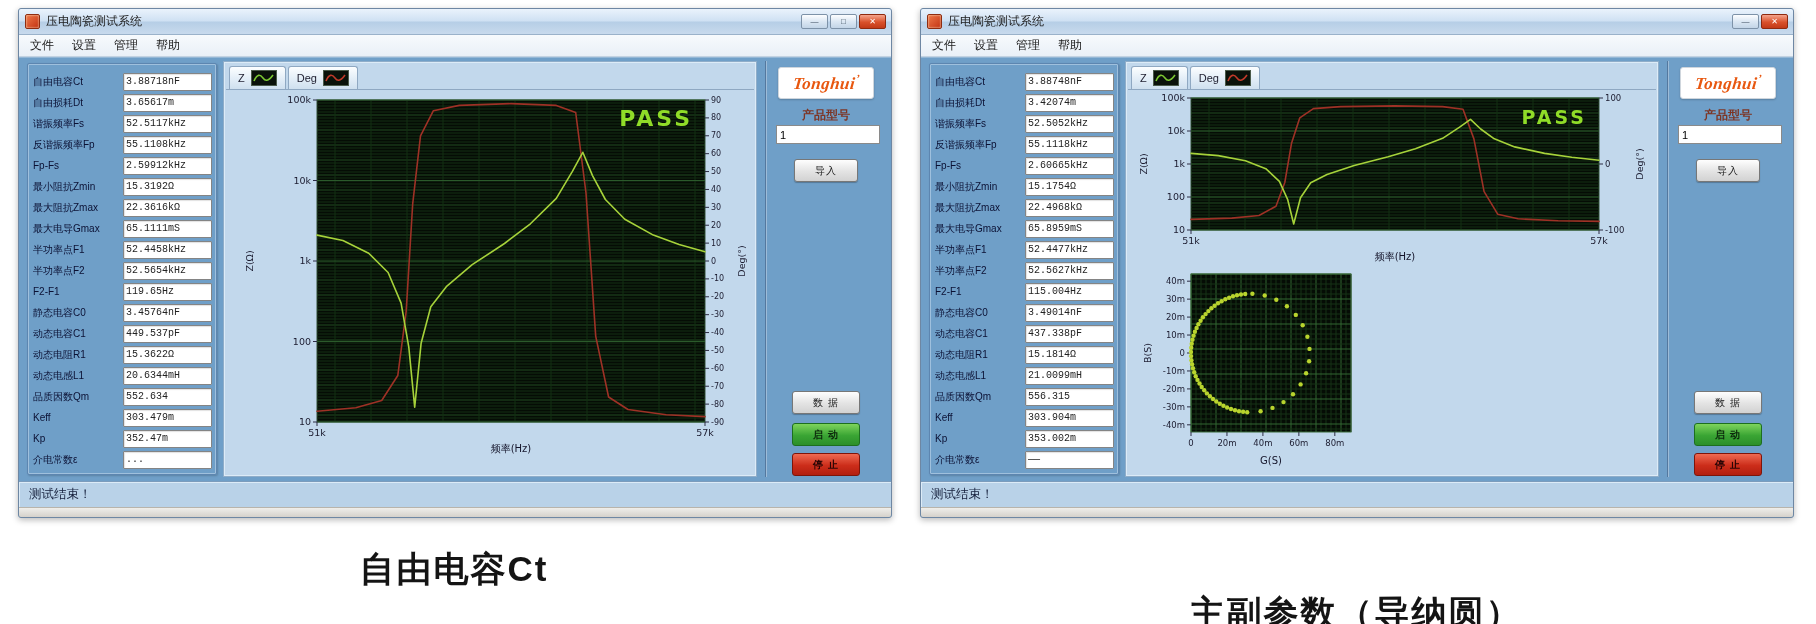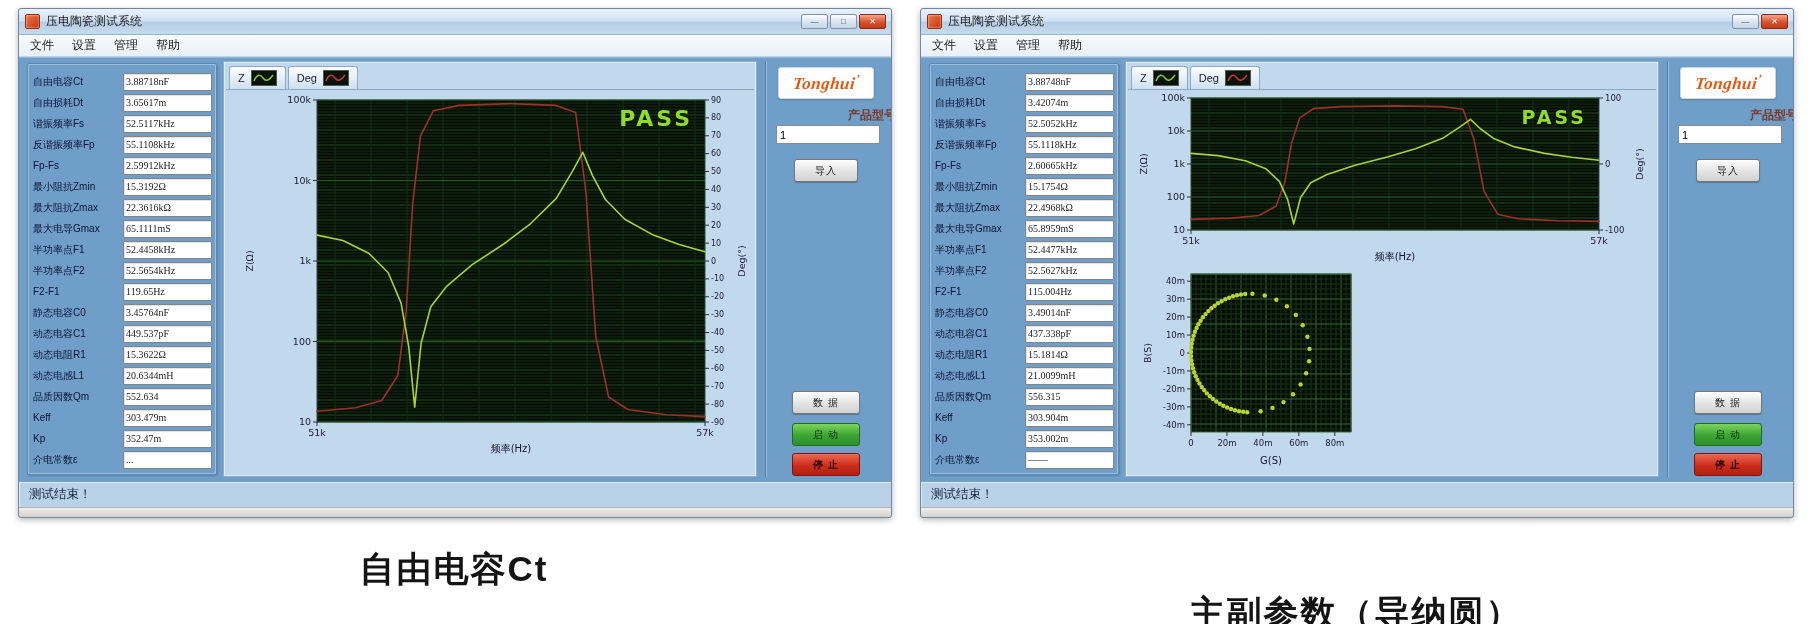--- a/index.html
+++ b/index.html
@@ -27,52 +27,52 @@
     border-top:1px solid #7c9cbc;box-shadow:inset 1px 1px 0 #dcebf7;font-size:12.5px;line-height:25px;
     padding-left:10px;color:#16203c;box-sizing:border-box;}
   .grip{position:absolute;left:0;top:498px;right:0;height:10px;background:linear-gradient(#efeeea,#d2cec7);border-top:1px solid #b8b4ac;}
 
   
   .param-group{position:absolute;left:8px;top:6px;width:190px;height:412px;border:1px solid #5d86b0;
     border-radius:2px;box-shadow:inset 0 0 0 1px #9fc0dd,1px 1px 2px rgba(0,0,0,.18);padding-top:7px;box-sizing:border-box;}
   .prow{display:flex;align-items:center;height:21px;padding-left:5px;}
   .plabel{flex:0 0 90px;font-size:10px;color:#0b1134;white-space:nowrap;overflow:hidden;}
   .pinput{width:83px;height:16px;font-size:10px;color:#222;background:#fff;border:1px solid #848484;
-    border-radius:1px;padding:0 2px;box-shadow:inset 1px 1px 1px rgba(0,0,0,.12);font-family:Liberation Serif, serif;}
+    border-radius:1px;padding:0 2px;box-shadow:inset 1px 1px 1px rgba(0,0,0,.12);font-family:Liberation Mono, monospace;}
 
   
   .chart-panel{position:absolute;left:204px;top:4px;width:534px;height:416px;background:#c2d8ec;
     border:1px solid #8fadc9;box-shadow:inset 0 0 0 1px #dcebf7;box-sizing:border-box;}
   .tabbar{position:absolute;left:2px;top:3px;right:2px;height:25px;display:flex;align-items:flex-end;gap:2px;
     padding-left:3px;border-bottom:1px solid #8fa8c2;box-sizing:border-box;}
   .tab{display:flex;align-items:center;gap:6px;height:22px;padding:0 8px;
     background:linear-gradient(#fcfeff,#e2edf7 55%,#cfe0ef);border:1px solid #8fa8c2;border-bottom:none;
     border-radius:3px 3px 0 0;font-size:11px;color:#223;}
   .tab .wave{width:24px;height:14px;background:#0a120a;border:1px solid #4a5a4a;display:block;}
   svg.chart{position:absolute;display:block;}
   svg.chart text{font-family:"DejaVu Sans","Liberation Sans",sans-serif;}
 
   
   .sidebar{position:absolute;left:746px;top:4px;width:120px;height:416px;border-left:1px solid #54789e;
     box-shadow:inset 1px 0 0 #9dbcd8;}
   .logo-box{position:absolute;left:12px;top:6px;width:94px;height:30px;background:#fff;border:1px solid #cfd6dd;
     border-radius:3px;display:flex;align-items:center;justify-content:center;box-shadow:0 1px 2px rgba(0,0,0,.2);}
   .logo-text{color:#e8570f;font:italic 800 17px "Liberation Serif",serif;letter-spacing:.5px;transform:skewX(-6deg);}
   .logo-text::after{content:"’";font-size:11px;vertical-align:super;color:#e8570f;}
-  .product-label{position:absolute;left:0;top:46px;width:100%;text-align:center;font-size:12px;font-weight:700;color:#7d3524;margin-left:46px;}
+  .product-label{position:absolute;left:0;top:46px;width:100%;text-align:center;font-size:12px;font-weight:700;color:#7d3524;}
   .product-input{position:absolute;left:10px;top:64px;width:96px;height:17px;border:1px solid #8a8a8a;
     font-size:11px;padding:0 3px;background:#fff;box-sizing:content-box;font-family:"Liberation Sans",sans-serif;}
   .btn{position:absolute;left:26px;width:68px;height:23px;border-radius:3px;font-size:10px;letter-spacing:1px;
     font-family:"Liberation Sans",sans-serif;}
   .btn-import{top:98px;width:64px;left:28px;}
   .btn-data{top:330px;}
   .btn-start{top:362px;}
   .btn-stop{top:392px;}
   .gray{background:linear-gradient(#fefefe,#e3e3e3 55%,#d2d2d2);border:1px solid #777;color:#222;box-shadow:0 1px 1px rgba(0,0,0,.25);}
-  .green{background:linear-gradient(#7ed45c,#3aa534 55%,#2c8f2a);border:1px solid #1d6f1f;color:#0c2a0c;font-weight:400;}
+  .green{background:linear-gradient(#7ed45c,#3aa534 55%,#2c8f2a);border:1px solid #1d6f1f;color:#0c2a0c;font-weight:700;}
   .red{background:linear-gradient(#ef6a52,#cc2d1a 55%,#b21f10);border:1px solid #7e150a;color:#2a0505;font-weight:700;}
 
   
   .caption{position:absolute;top:546px;width:872px;text-align:center;font-size:35px;font-weight:600;color:#141414;letter-spacing:2px;}
 </style>
 </head>
 <body>
 
 <div class="stage">
 

